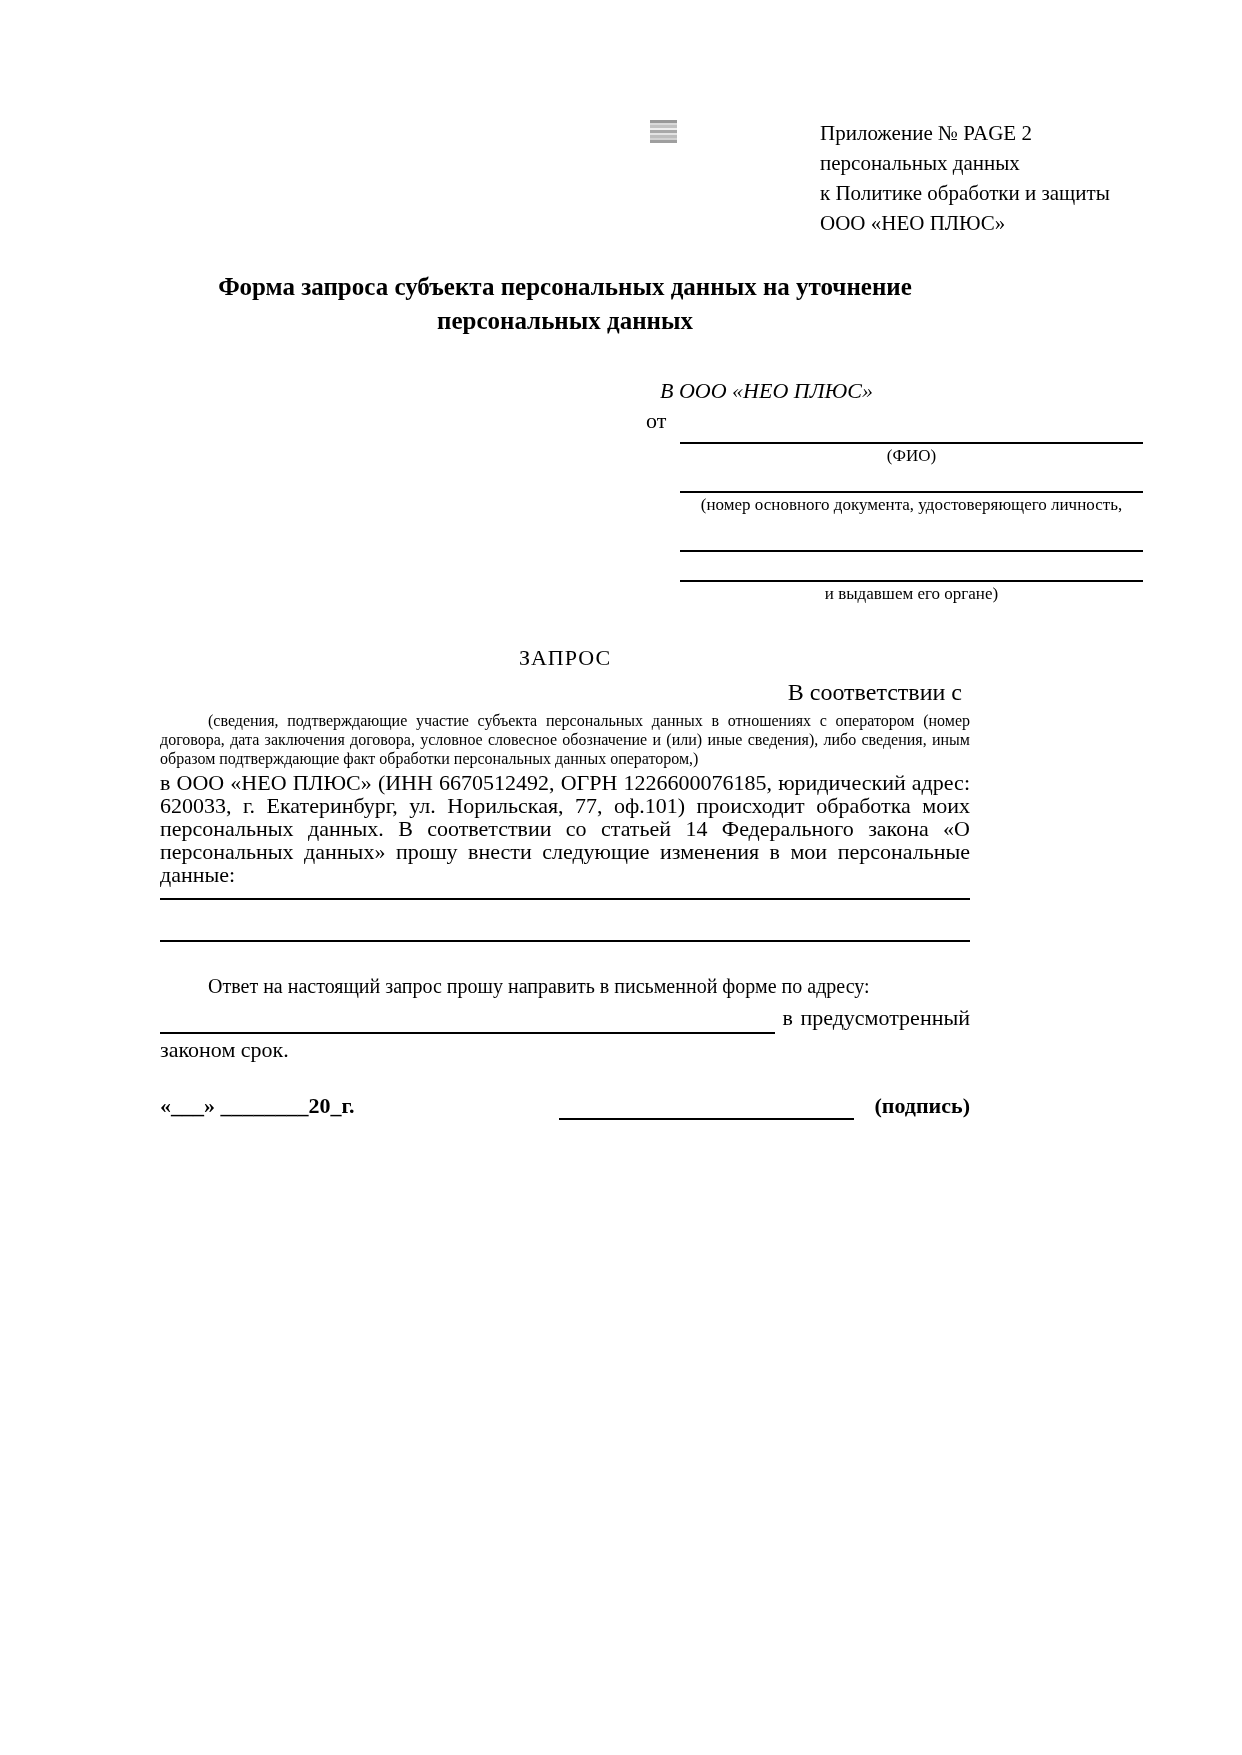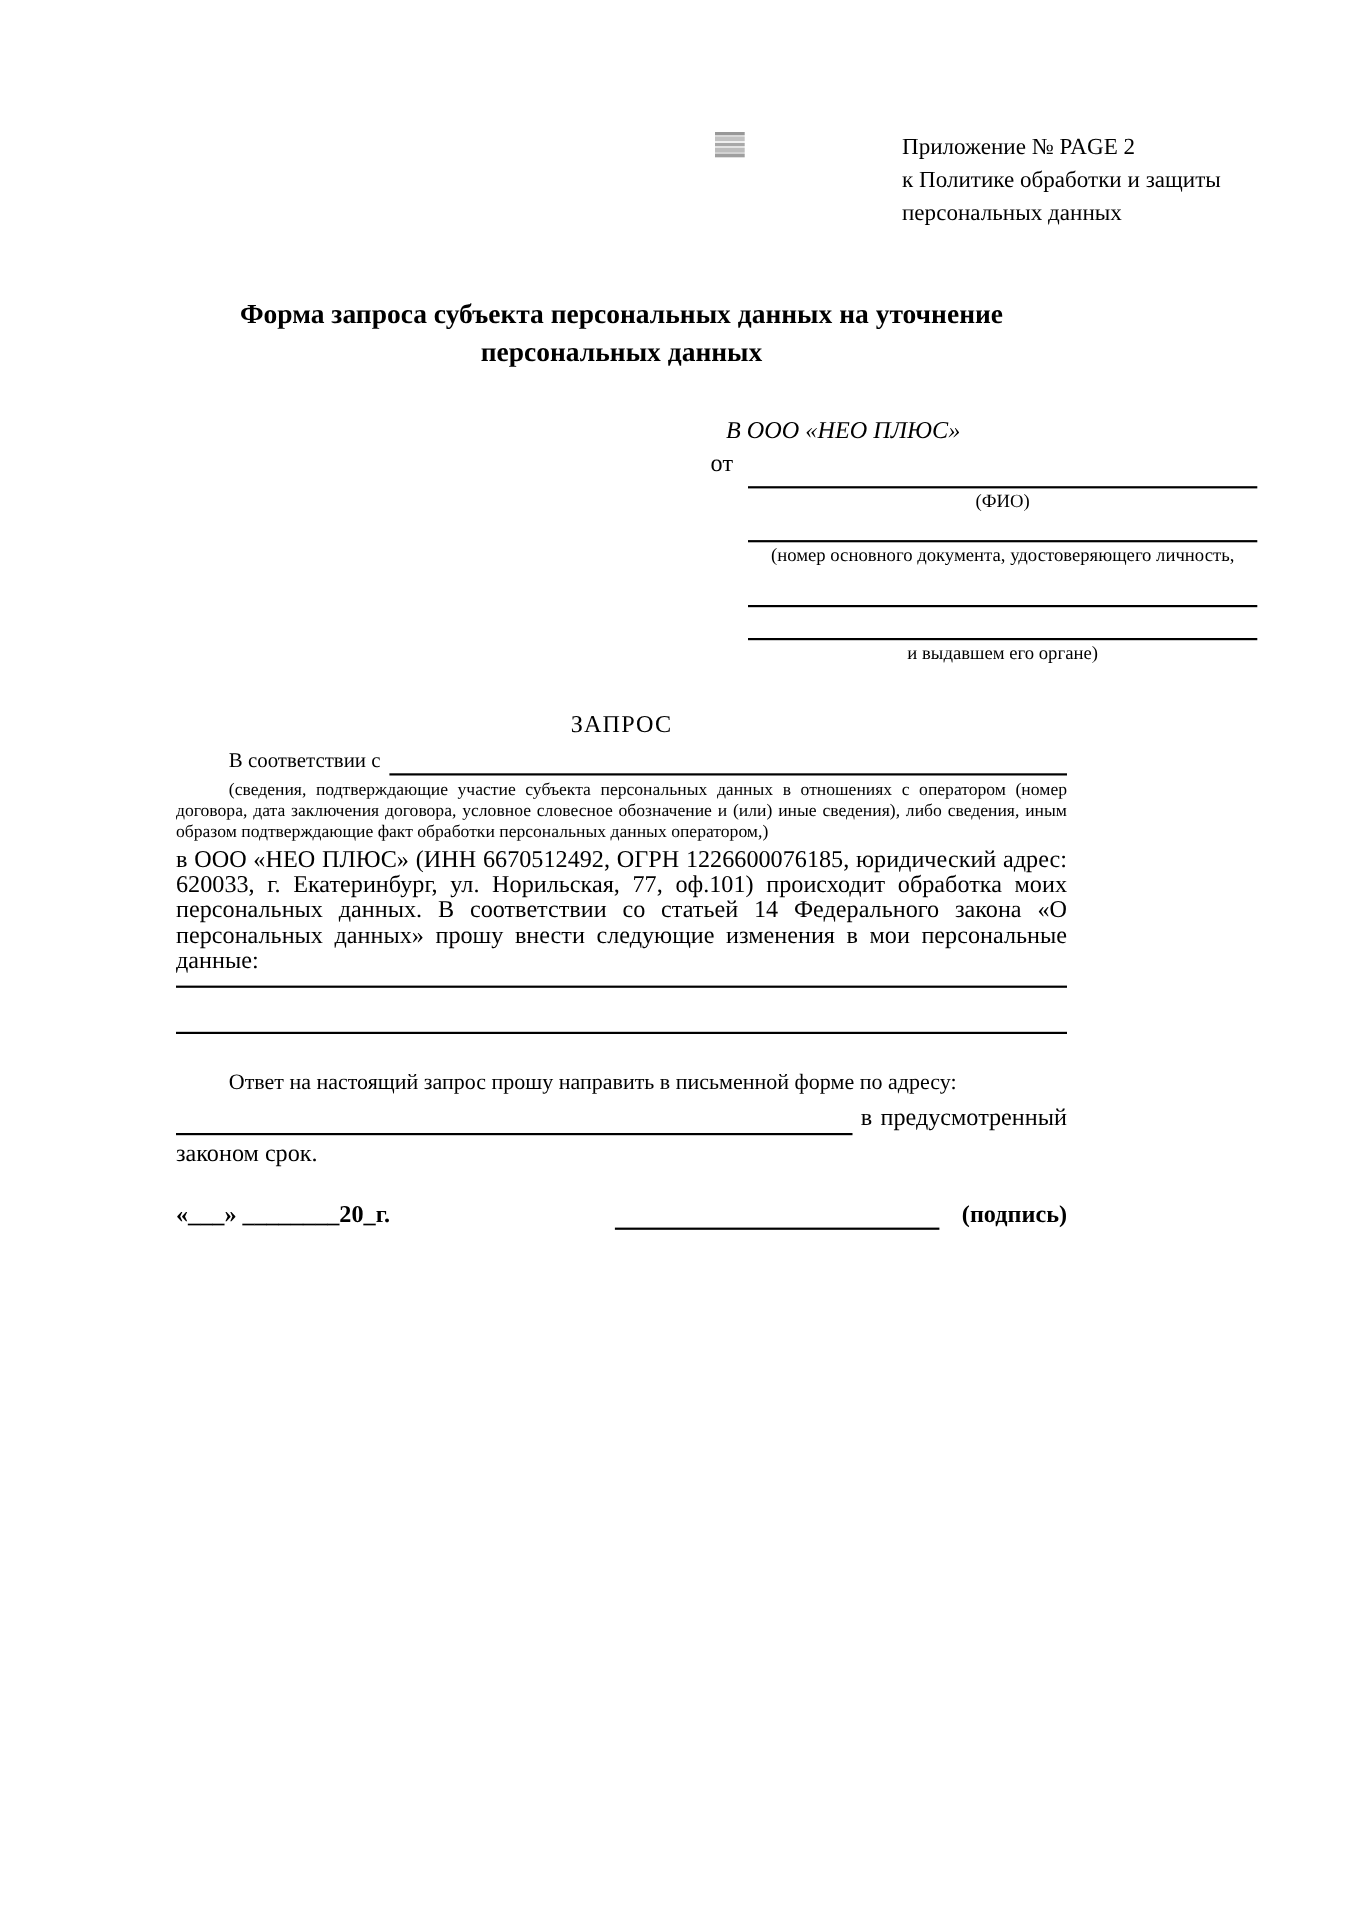--- a/index.html
+++ b/index.html
@@ -95,22 +95,23 @@
     margin-top: 42px;
     text-align: center;
     font-size: 22px;
     line-height: 26px;
     letter-spacing: 1px;
   }
   .intro-row {
     margin-top: 8px;
     display: flex;
     align-items: flex-end;
-    font-size: 19px;
-    line-height: 26px;
+    font-size: 24px;
+    line-height: 26px;
+    flex-direction: column;
   }
   .intro-label {
     margin-left: 48px;
     white-space: nowrap;
     padding-right: 8px;
   }
   .intro-blank {
     flex: 1;
     height: 24px;
   }
@@ -180,22 +181,23 @@
 </style>
 </head>
 <body>
 
 <div class="page">
 
   <div class="hdr">
     <div class="artifact"></div>
     <div class="hdr-text">
       <div>Приложение №  PAGE 2</div>
+      <div>персональных данных</div>
       <div>к Политике обработки и защиты</div>
-      <div>персональных данных</div>
+      <div>ООО «НЕО ПЛЮС»</div>
     </div>
   </div>
 
   <div class="title">Форма запроса субъекта персональных данных на уточнение персональных данных</div>
 
   <div class="to-line">В ООО «НЕО ПЛЮС»</div>
   <div class="from-line">от</div>
 
   <div class="fields">
     <div class="blank f-line1"></div>

